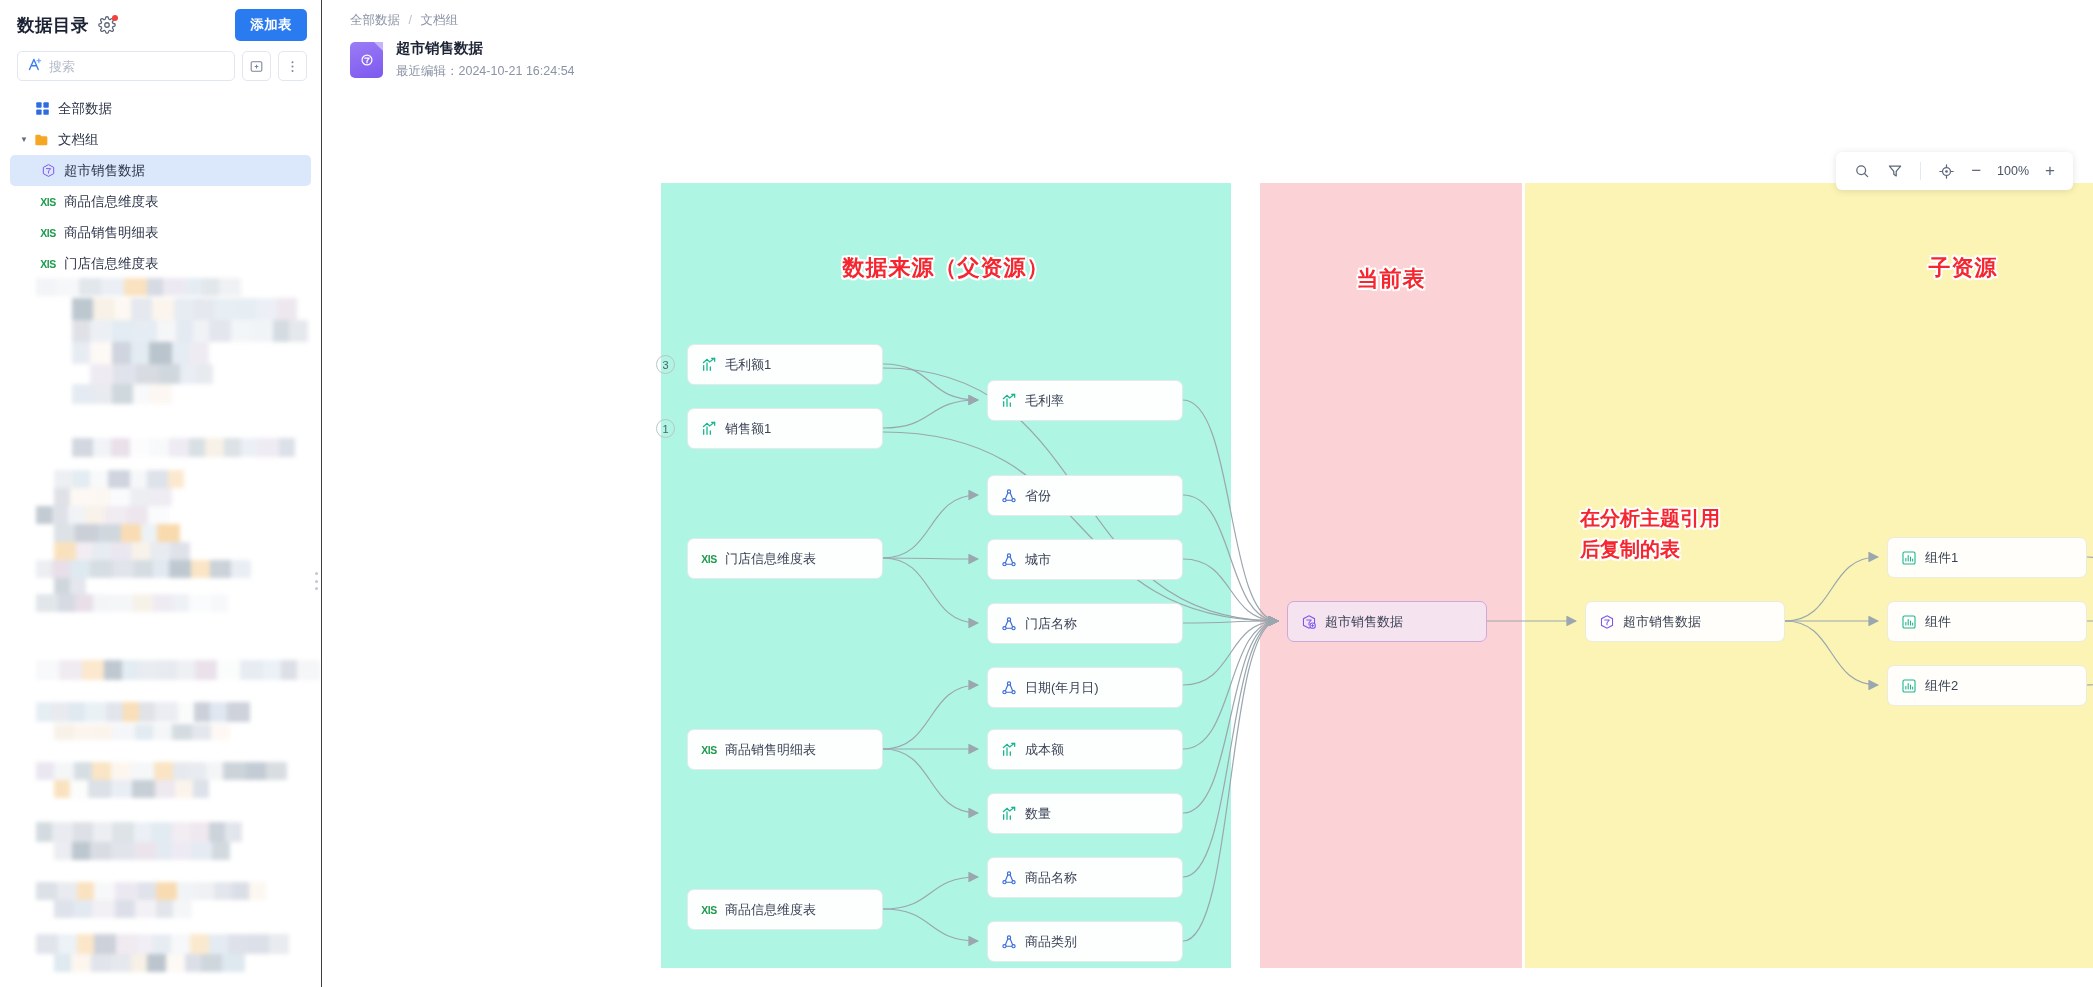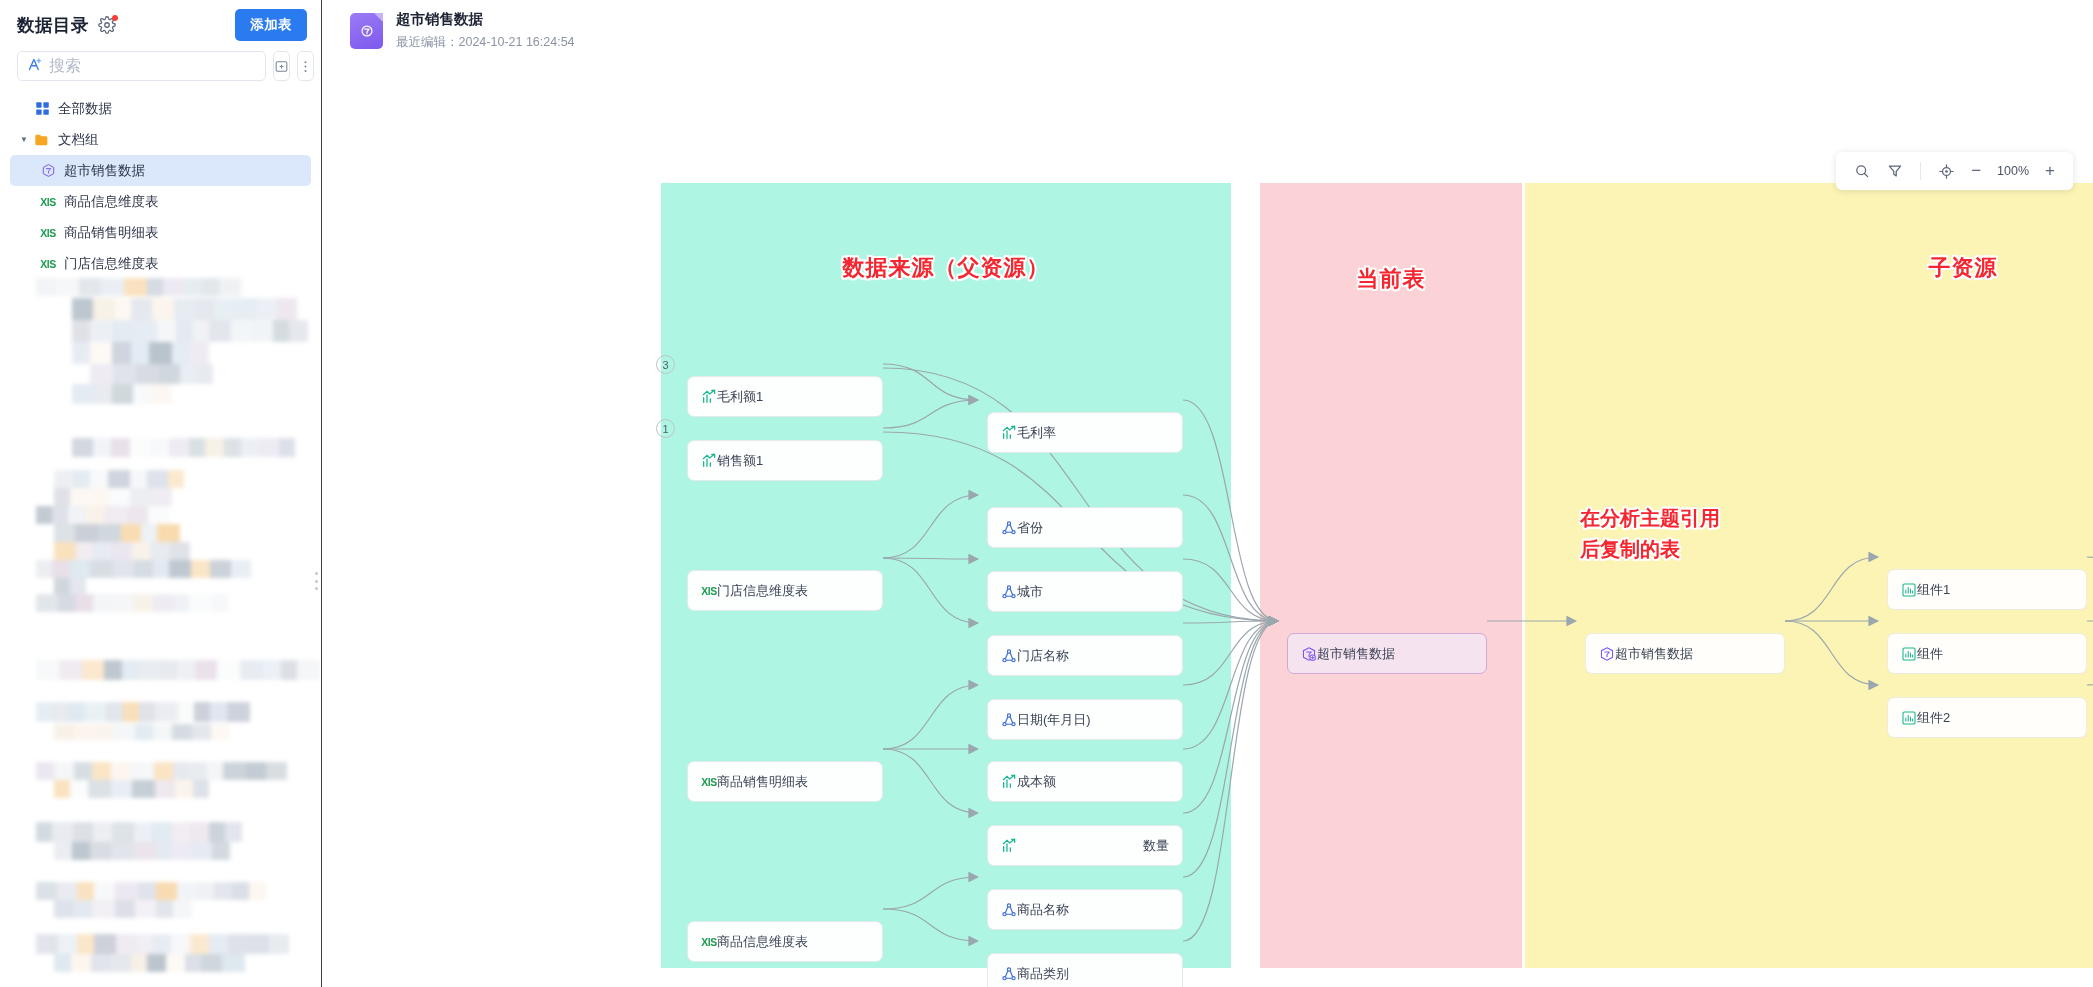--- a/index.html
+++ b/index.html
@@ -43,21 +43,21 @@
     padding: 3px 14px 10px 17px;
   }
   .sb-search {
     flex: 1; height: 30px;
     border: 1px solid #e2e6ee; border-radius: 5px;
     display: flex; align-items: center; gap: 7px;
     padding: 0 9px; background: #fff;
   }
   .sb-search input {
     border: none; outline: none; flex: 1;
-    font-size: 16px; color: #35415a;
+    font-size: 13px; color: #35415a;
     font-family: "Liberation Sans", sans-serif;
     background: transparent;
   }
   .sb-search input::placeholder { color: #b2b9c7; }
   .sq-btn {
     width: 30px; height: 30px;
     border: 1px solid #e2e6ee; border-radius: 5px;
     background: #fff; display: flex; align-items: center; justify-content: center;
     cursor: pointer; color: #8a93a6;
   }
@@ -149,22 +149,22 @@
   }
   .note {
     position: absolute; font-size: 20px; font-weight: bold; color: #f5262f;
     line-height: 1.55;
     text-shadow: -1.6px -1.6px 0 #fff, 1.6px -1.6px 0 #fff, -1.6px 1.6px 0 #fff, 1.6px 1.6px 0 #fff,
                  0 2px 0 #fff, 0 -2px 0 #fff, 2px 0 0 #fff, -2px 0 0 #fff;
   }
   .node {
     position: absolute; height: 41px;
     background: #fdfefe; border: 1px solid #e2eaea; border-radius: 7px;
-    display: flex; align-items: center; padding: 0 13px; gap: 0;
-    font-size: 13px; color: #3a4355; z-index: 6; margin-top: 32px;
+    display: flex; align-items: center; padding: 0 13px; gap: 8px;
+    font-size: 13px; color: #3a4355; z-index: 6;
   }
   .node.cur { background: #f6e3f0; border-color: #cfa8d8; }
   .node.plain { background: #fffefa; border-color: #ecebdc; }
   .badge {
     position: absolute; width: 19px; height: 19px; border-radius: 50%;
     border: 1px solid #b9c6c6; background: transparent; color: #53606e;
     font-size: 11px; display: flex; align-items: center; justify-content: center;
     z-index: 7;
   }
   svg.edges { position: absolute; left: 0; top: 0; width: 2093px; height: 790px; z-index: 2; }
@@ -556,20 +556,25 @@
       </div>
 
     <div class="sb-grip">
       <i></i>
         <i></i>
         <i></i>
     </div>
   </aside>
 
   <section class="main">
+    <div class="crumb">
+      <span>全部数据</span>
+      <span class="sep">/</span>
+      <span>文档组</span>
+    </div>
 
     <div class="doc-head">
       <div class="doc-ic">
         <svg width="16" height="16" viewBox="0 0 24 24" fill="none" stroke="#ffffff" stroke-width="1.8">
           <circle cx="12" cy="12" r="7.4"></circle>
           <path d="M8.8 9.2h6.4l-3.2 4v3" stroke-linecap="round" stroke-linejoin="round"></path>
         </svg>
       </div>
       <div>
         <div class="doc-name">超市销售数据</div>
@@ -745,21 +750,21 @@
           <div class="node" style="left: 665px; top: 546px; width: 196px;">
             <span class="nic">
               <svg width="16" height="16" viewBox="0 0 24 24" fill="none" stroke="#16b58e" stroke-width="1.9" stroke-linecap="round">
         <path d="M4 20V13M9 20V9M14 20V15"></path>
                 <path d="M3.5 8.5 9 3.5l4 4 7-5.5"></path>
                 <path d="M16 2h4.5v4.5"></path>
               </svg>
             </span>
      <span>成本额</span>
           </div>
-          <div class="node" style="left: 665px; top: 610px; width: 196px; justify-content: space-between;">
+          <div class="node" style="left: 665px; top: 610px; width: 196px;">
             <span class="nic">
               <svg width="16" height="16" viewBox="0 0 24 24" fill="none" stroke="#16b58e" stroke-width="1.9" stroke-linecap="round">
         <path d="M4 20V13M9 20V9M14 20V15"></path>
                 <path d="M3.5 8.5 9 3.5l4 4 7-5.5"></path>
                 <path d="M16 2h4.5v4.5"></path>
               </svg>
             </span>
      <span>数量</span>
           </div>
           <div class="node" style="left: 365px; top: 706px; width: 196px;">

